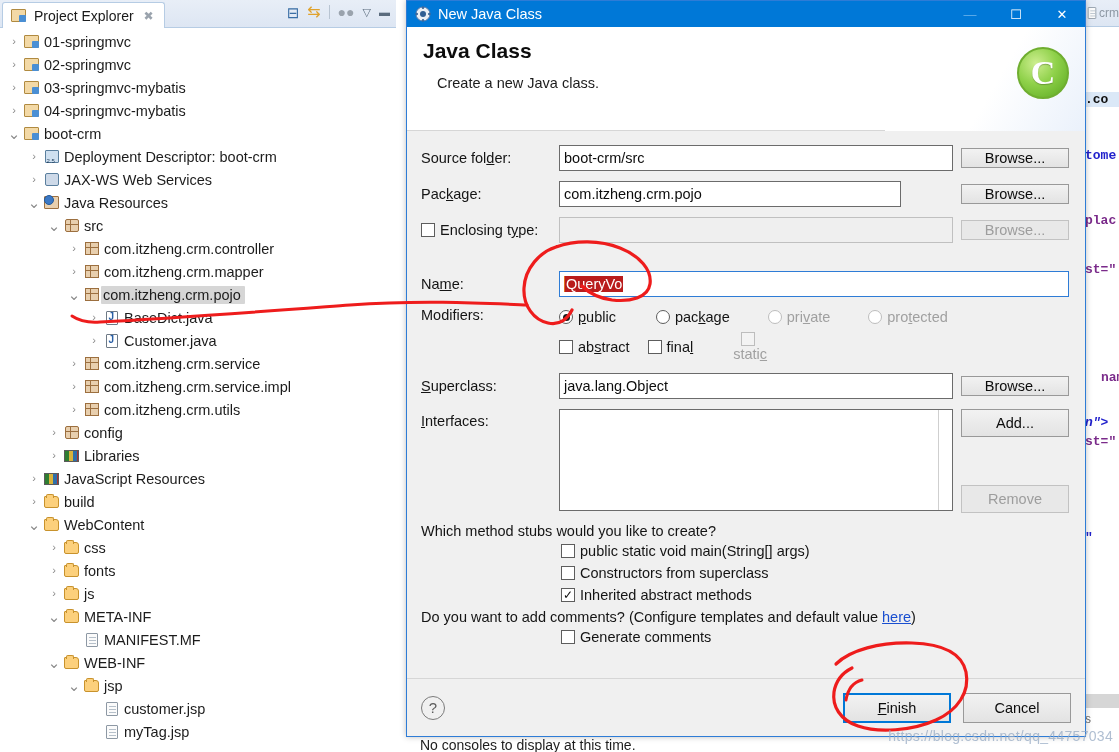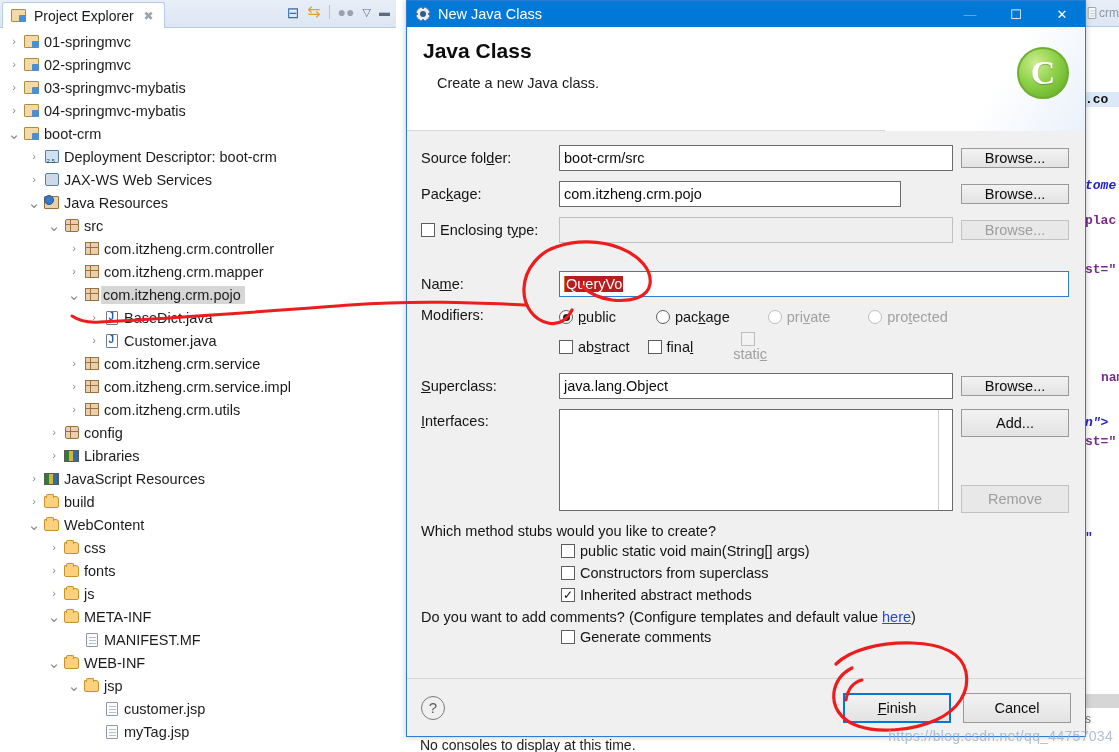--- a/index.html
+++ b/index.html
@@ -478,21 +478,21 @@
           </div>
         </div>
     </div>
 
     <div id="editor">
       <div class="etab">
         <span class="dfile" style="transform:scale(.85)"></span>
         <span>crm</span>
       </div>
       <div class="eline" style="top:92px;color:#111111;background:#dbe8f7;width:34px;">.co</div>
-      <div class="eline" style="top:148px;color:#2222cc;font-style:italic;margin-top:30px;">tome</div>
+      <div class="eline" style="top:148px;color:#2222cc;">tome</div>
       <div class="eline" style="top:213px;color:#7a2a8a;">plac</div>
       <div class="eline" style="top:262px;color:#7a2a8a;">st="</div>
       <div class="eline" style="top:370px;color:#7a2a8a;padding-left:16px;">nam</div>
       <div class="eline" style="top:415px;color:#2222cc;font-style:italic;">n"&gt;</div>
       <div class="eline" style="top:434px;color:#7a2a8a;">st="</div>
       <div class="eline" style="top:530px;color:#2222cc;">"</div>
       <div class="scroll"></div>
       <div class="statusline">s</div>
     </div>
 

